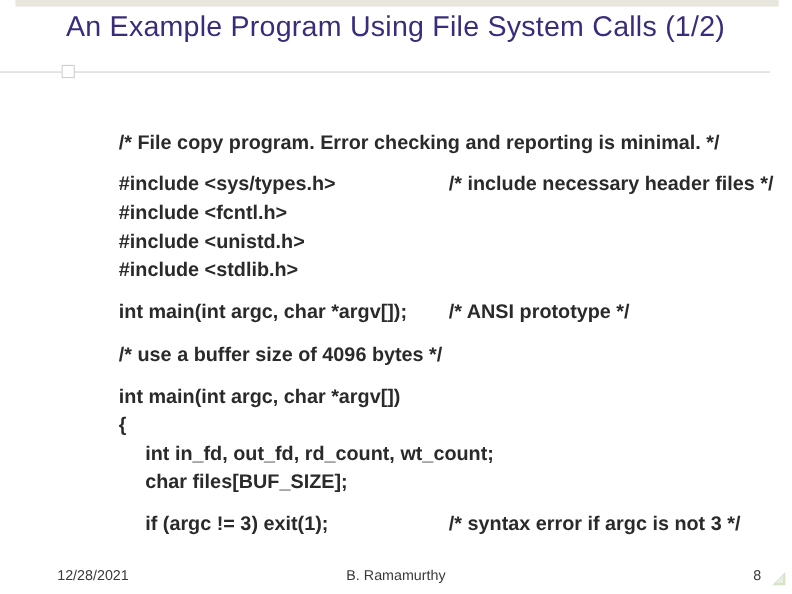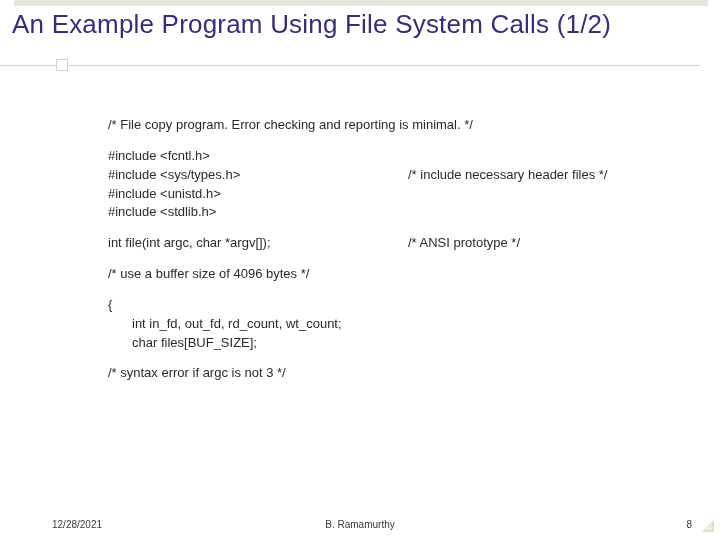--- a/index.html
+++ b/index.html
@@ -23,20 +23,21 @@
     height: 6px;
     background: #e9e7dd;
   }
   .title {
     position: relative;
     font-size: 26px;
     line-height: 1.25;
     color: #3a2c7a;
     font-weight: 400;
     letter-spacing: 0.2px;
+    margin-left: 48px;
   }
   .rule-wrap {
     position: relative;
     height: 14px;
     margin-top: 12px;
   }
   .rule {
     position: absolute;
     left: 0;
     right: 20px;
@@ -52,23 +53,24 @@
     height: 12px;
     border: 1px solid #cfcfcf;
     background: #ffffff;
   }
   .code-area {
     position: absolute;
     left: 108px;
     top: 116px;
     width: 560px;
     font-family: Arial, Helvetica, sans-serif;
-    font-size: 13px;
+    font-size: 18px;
     color: #2a2a2a;
     line-height: 1.45;
+    font-weight: bold;
   }
   .code-row {
     display: flex;
     white-space: pre;
   }
   .col-left {
     width: 300px;
     flex: 0 0 300px;
   }
   .col-right {
@@ -77,21 +79,21 @@
   .blank { height: 12px; }
   .indent { padding-left: 24px; }
   .ast { font-family: Arial, sans-serif; }
   .footer {
     position: absolute;
     left: 0;
     right: 0;
     bottom: 10px;
     display: flex;
     align-items: center;
-    font-size: 10px;
+    font-size: 13px;
     color: #3a3a3a;
   }
   .footer .date { margin-left: 52px; }
   .footer .author { position: absolute; left: 50%; transform: translateX(-50%); text-align: right; }
   .footer .page { margin-left: auto; margin-right: 28px; }
   .footer .corner {
     position: absolute;
     right: 6px;
     bottom: -2px;
     width: 14px;
@@ -123,34 +125,35 @@
 </div>
 
 <div class="rule-wrap">
   <div class="rule"></div>
   <div class="rule-box"></div>
 </div>
 
 <div class="code-area">
   <div class="code-row"><span class="col-left">/* File copy program. Error checking and reporting is minimal. */</span></div>
   <div class="blank"></div>
+  <div class="code-row"><span class="col-left">#include &lt;sys/types.h&gt;</span><span class="col-right">/* include necessary header files */</span></div>
   <div class="code-row"><span class="col-left">#include &lt;fcntl.h&gt;</span></div>
-  <div class="code-row"><span class="col-left">#include &lt;sys/types.h&gt;</span><span class="col-right">/* include necessary header files */</span></div>
   <div class="code-row"><span class="col-left">#include &lt;unistd.h&gt;</span></div>
   <div class="code-row"><span class="col-left">#include &lt;stdlib.h&gt;</span></div>
   <div class="blank"></div>
-  <div class="code-row"><span class="col-left ast">int file(int argc, char *argv[]);</span><span class="col-right">/* ANSI prototype */</span></div>
+  <div class="code-row"><span class="col-left ast">int main(int argc, char *argv[]);</span><span class="col-right">/* ANSI prototype */</span></div>
   <div class="blank"></div>
   <div class="code-row"><span class="col-right">/* use a buffer size of 4096 bytes */</span></div>
   <div class="blank"></div>
+  <div class="code-row"><span class="col-left ast">int main(int argc, char *argv[])</span></div>
   <div class="code-row"><span class="col-left">{</span></div>
   <div class="code-row"><span class="col-left indent">int in_fd, out_fd, rd_count, wt_count;</span></div>
   <div class="code-row"><span class="col-left indent">char files[BUF_SIZE];</span></div>
   <div class="blank"></div>
-  <div class="code-row"><span class="col-right">/* syntax error if argc is not 3 */</span></div>
+  <div class="code-row"><span class="col-left indent">if (argc != 3) exit(1);</span><span class="col-right">/* syntax error if argc is not 3 */</span></div>
 </div>
 
 <div class="footer">
   <span class="date">12/28/2021</span>
   <span class="author">B. Ramamurthy</span>
   <span class="page">8</span>
   <span class="corner"></span>
 </div>
 
 </body></html>

